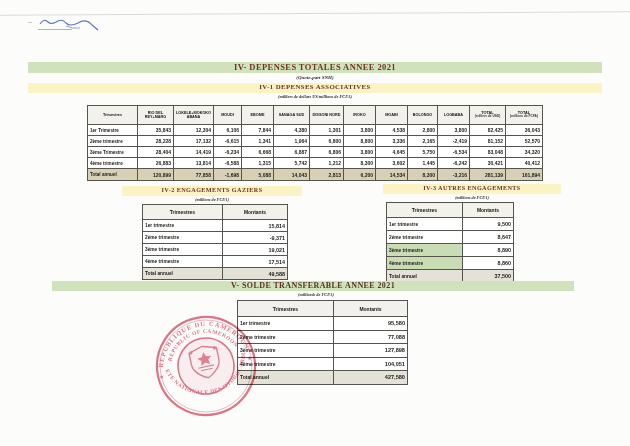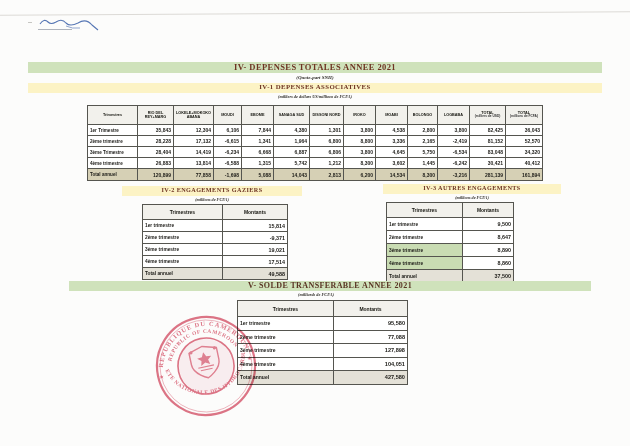--- a/index.html
+++ b/index.html
@@ -284,21 +284,21 @@
           <td class="lbl green">4ème trimestre</td>
           <td>8,860</td>
         </tr>
       <tr class="total">
           <td class="lbl">Total annuel</td>
           <td>37,500</td>
         </tr>
     </tbody>
   </table>
 
-  <div class="abs band band-green" style="left:69px;top:281px;width:522px;height:10px;">
+  <div class="abs band band-green" style="left:52px;top:281px;width:522px;height:10px;">
     <span class="doc-title" style="font-size:8px;color:#5a3424;">V- SOLDE TRANSFERABLE ANNEE 2021</span>
   </div>
   <div class="abs sub-italic" style="left:55px;top:292px;width:522px;font-size:4.3px;">(milliards de FCFA)</div>
 
   <table class="abs t-small" id="v-table" style="left:237px;top:300px;">
     <colgroup>
         <col style="width:96px">
         <col style="width:74px">
       </colgroup>
     <thead>

